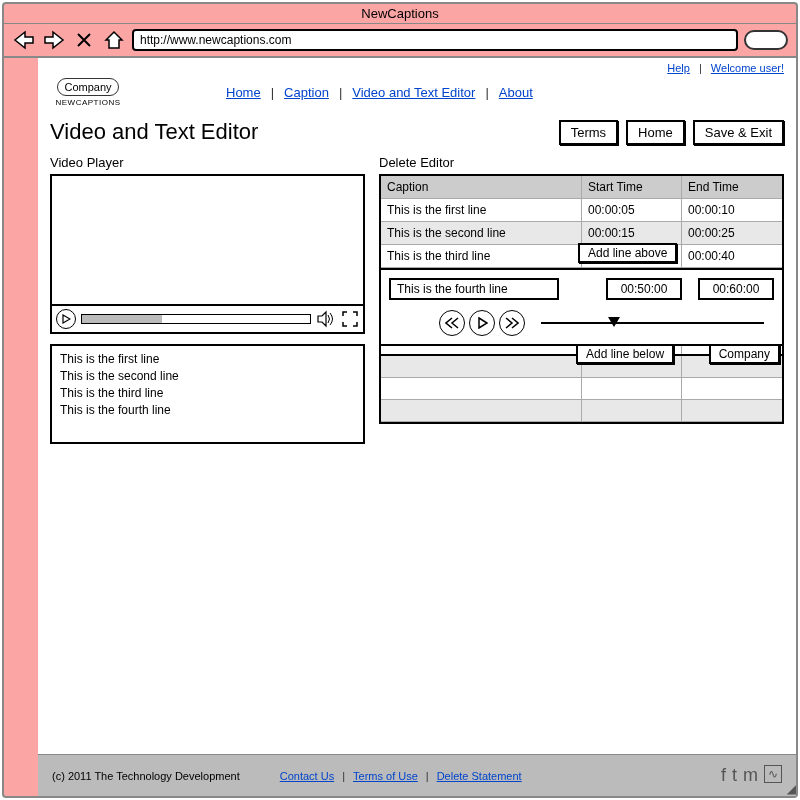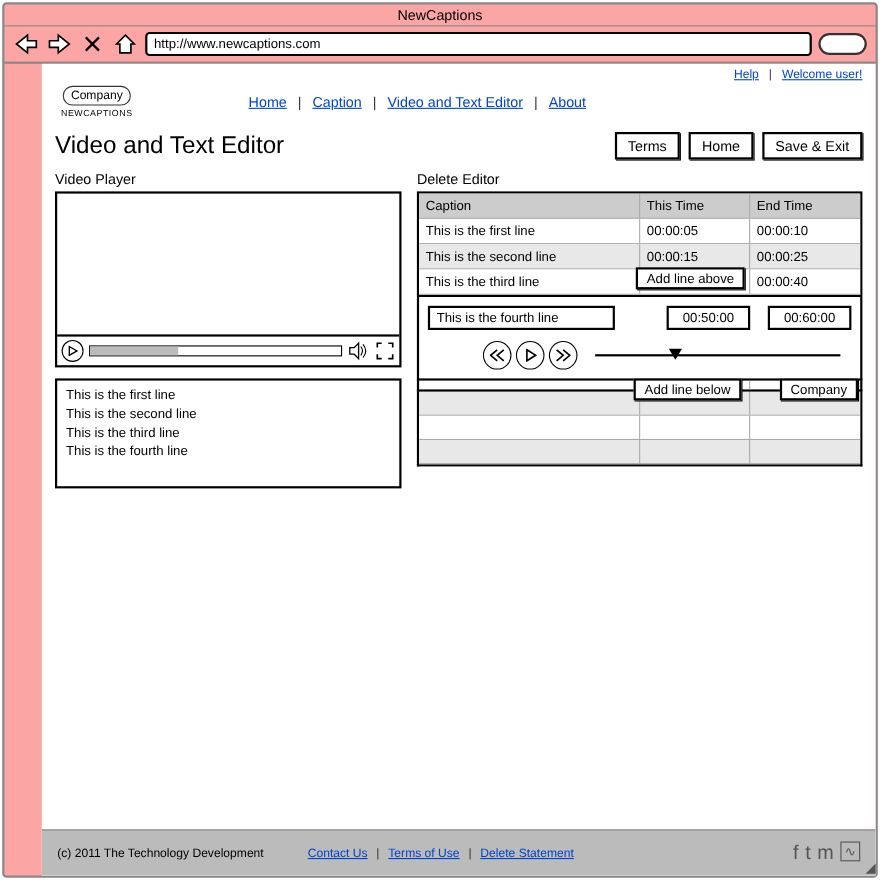--- a/index.html
+++ b/index.html
@@ -165,21 +165,21 @@
           <div>This is the third line</div>
           <div>This is the fourth line</div>
         </div>
       </div>
 
       <div class="right-col">
         <div class="section-label">Delete Editor</div>
         <div class="table">
           <div class="table-row header">
             <div class="cell cell-cap">Caption</div>
-            <div class="cell cell-time">This Time</div>
+            <div class="cell cell-time">Start Time</div>
             <div class="cell cell-time">End Time</div>
           </div>
           <div class="table-row" style="background:#fff">
             <div class="cell cell-cap">This is the first line</div>
             <div class="cell cell-time">00:00:05</div>
             <div class="cell cell-time">00:00:10</div>
           </div>
           <div class="table-row">
             <div class="cell cell-cap">This is the second line</div>
             <div class="cell cell-time">00:00:15</div>

